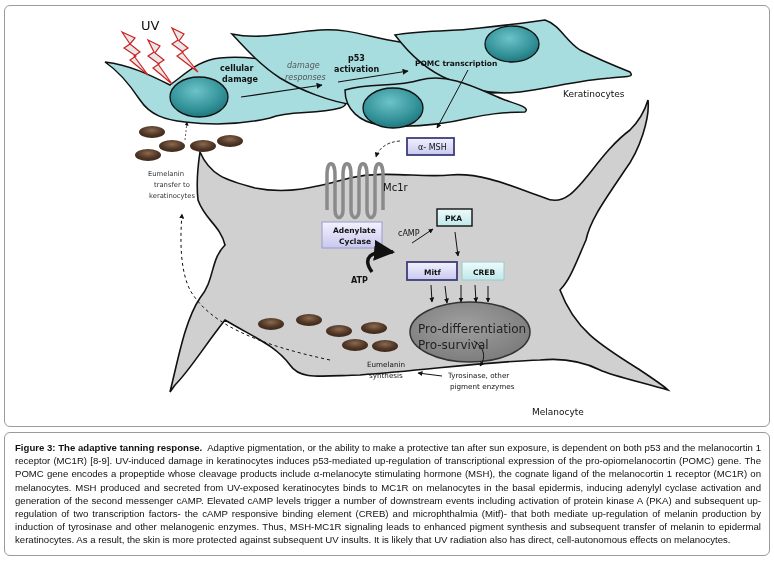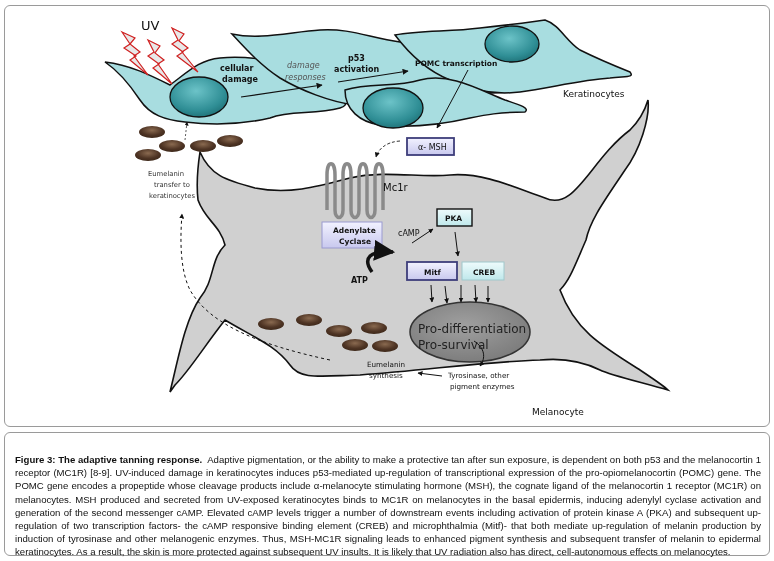--- a/index.html
+++ b/index.html
@@ -1,19 +1,19 @@
 <!DOCTYPE html>
 <html><head>
 <meta charset="utf-8">
 <style>
   html, body { margin:0; padding:0; background:#ffffff; }
   body { width:774px; height:561px; position:relative; overflow:hidden; font-family:"Liberation Sans", sans-serif; }
   .panel { position:absolute; left:4px; top:5px; width:764px; height:420px; border:1px solid #9a9a9a; border-radius:6px; background:#fff; }
   .caption-box { position:absolute; left:4px; top:432px; width:764px; height:122px; border:1px solid #9a9a9a; border-radius:6px; background:#fff; }
-  .caption { position:absolute; left:15px; top:441px; width:746px; font-size:9.6px; line-height:13.2px; color:#111; text-align:justify;margin-top:12px; }
+  .caption { position:absolute; left:15px; top:441px; width:746px; font-size:9.6px; line-height:13.2px; color:#111; text-align:justify; }
   .caption b { font-weight:bold; }
   svg { position:absolute; left:0; top:0; }
   .cal { font-family:"DejaVu Sans", sans-serif; }
 </style>
 </head>
 <body>
 
 <div class="panel"></div>
 
 <svg width="774" height="430" viewBox="0 0 774 430">

